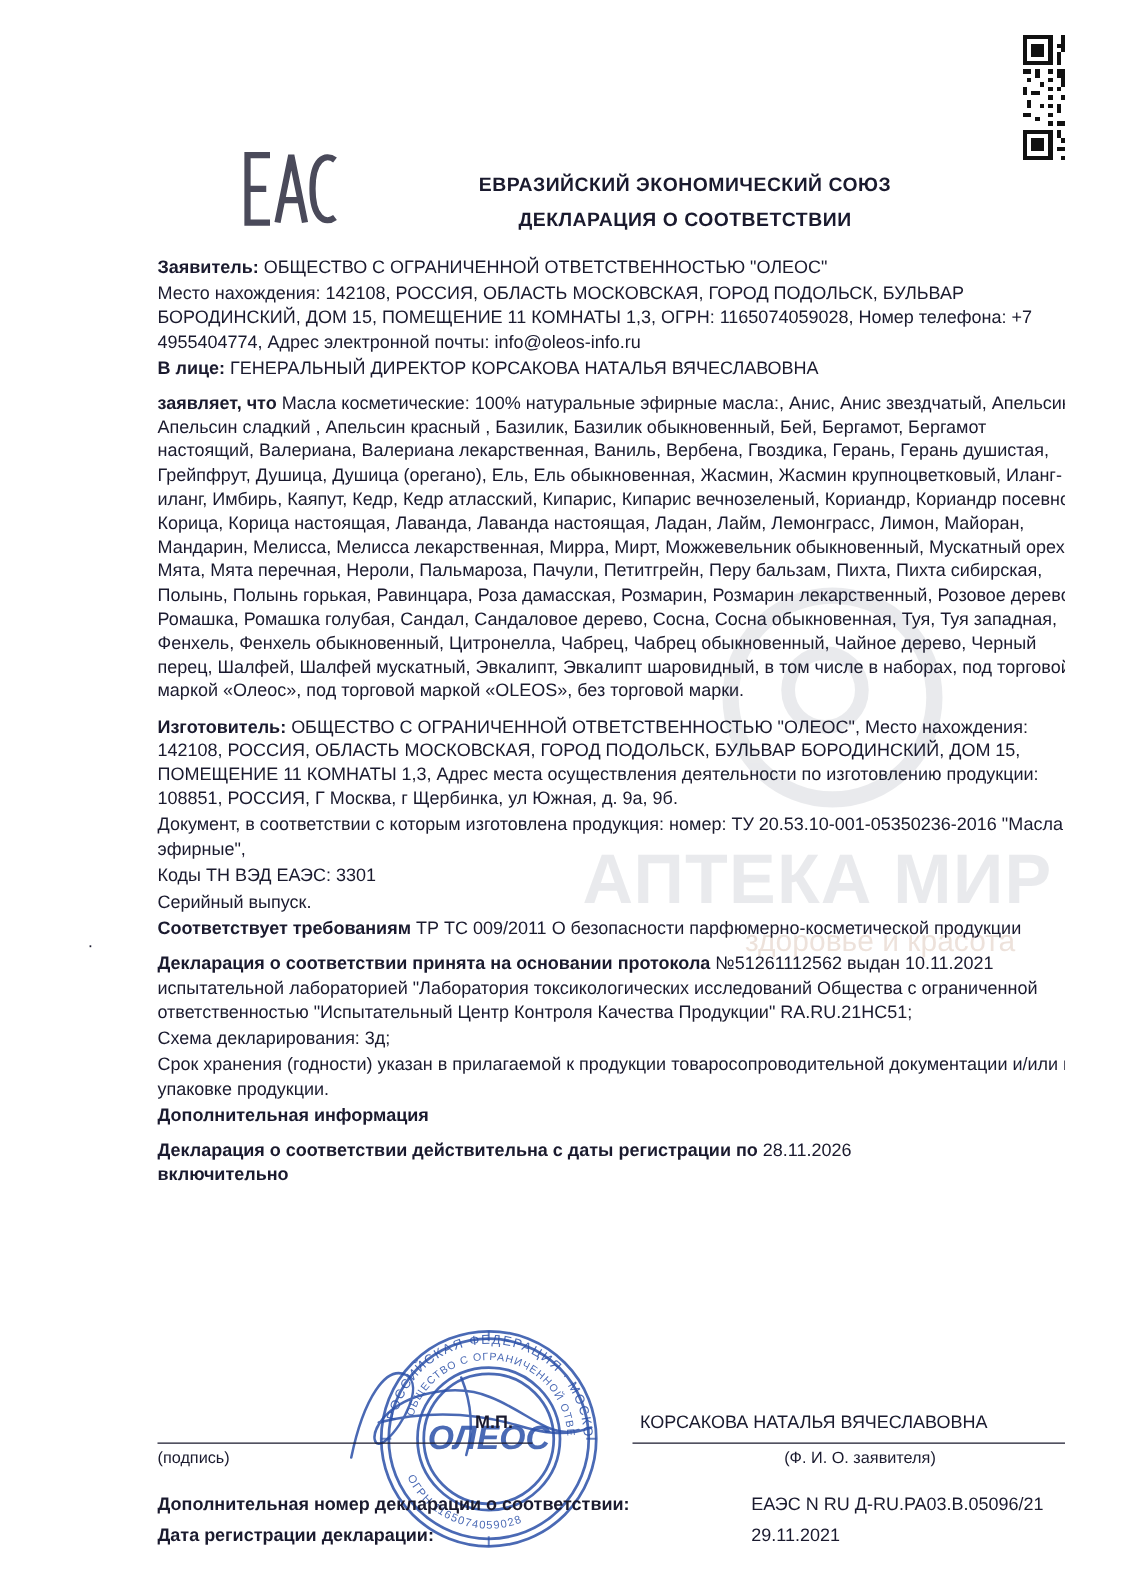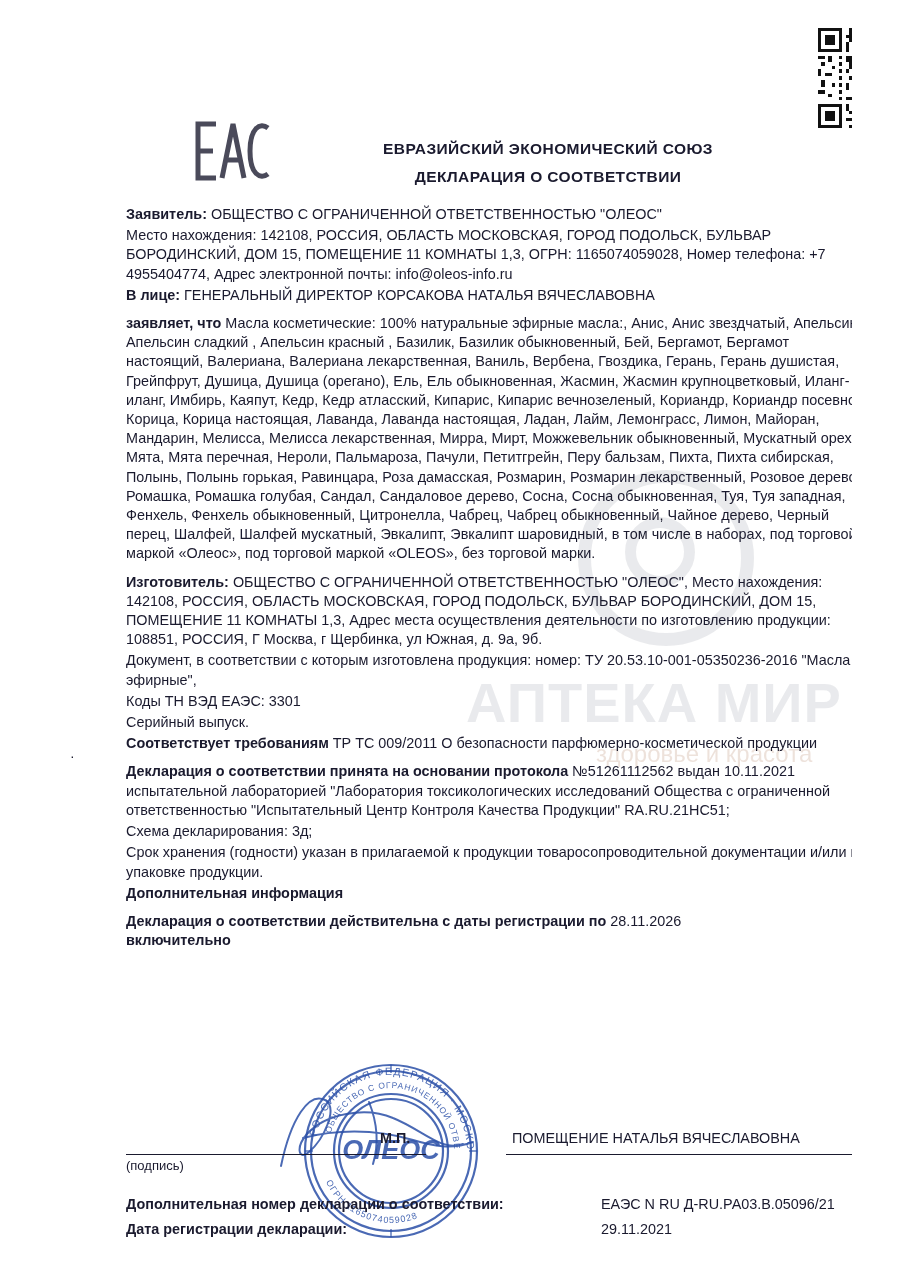--- a/index.html
+++ b/index.html
@@ -488,24 +488,25 @@
         <path d="M8,88 C 18,40 36,14 52,22 C 66,30 50,62 36,74 C 26,83 22,70 34,56 C 52,36 92,28 120,40 C 150,52 168,74 190,66"></path>
         <path d="M30,60 C 60,52 100,50 140,62 C 160,68 178,72 200,64"></path>
         <path d="M96,24 C 104,44 106,66 100,86"></path>
       </g>
     </svg>
   </div>
 
   <div class="sigblock">
     <div class="sig-row">
       <span class="mp">М.П.</span>
-      <span class="sig-name">ПОМЕЩЕНИЕ НАТАЛЬЯ ВЯЧЕСЛАВОВНА</span>
+      <span class="sig-name">КОРСАКОВА НАТАЛЬЯ ВЯЧЕСЛАВОВНА</span>
       <span class="rule-left"></span>
       <span class="rule-right"></span>
       <span class="cap-left">(подпись)</span>
+      <span class="cap-right">(Ф. И. О. заявителя)</span>
     </div>
   </div>
 
   <div class="footer">
     <div class="footer-row">
       <span class="footer-label">Дополнительная номер декларации о соответствии:</span>
       <span class="footer-value">ЕАЭС N RU Д-RU.PA03.B.05096/21</span>
     </div>
     <div class="footer-row">
       <span class="footer-label">Дата регистрации декларации:</span>

